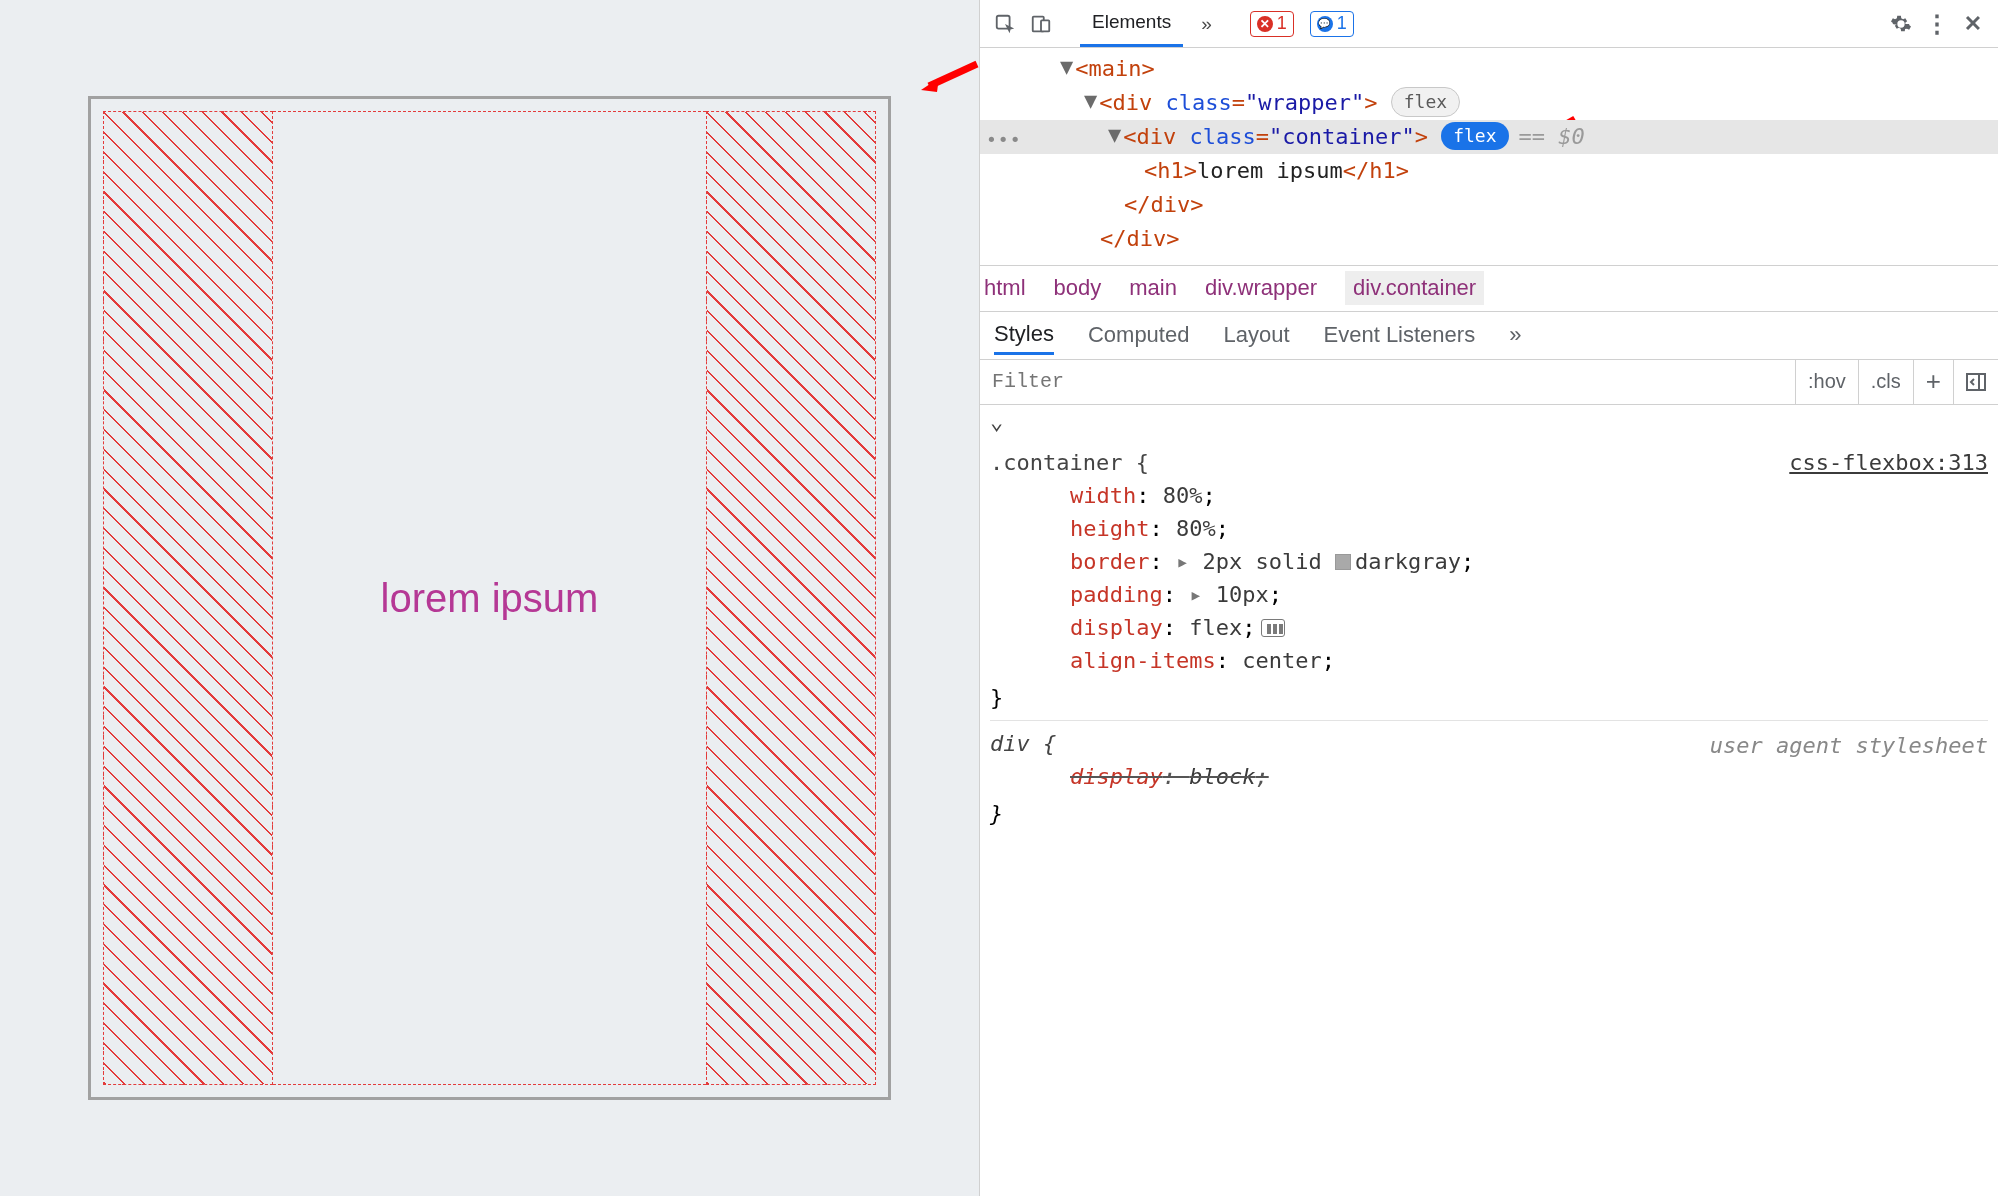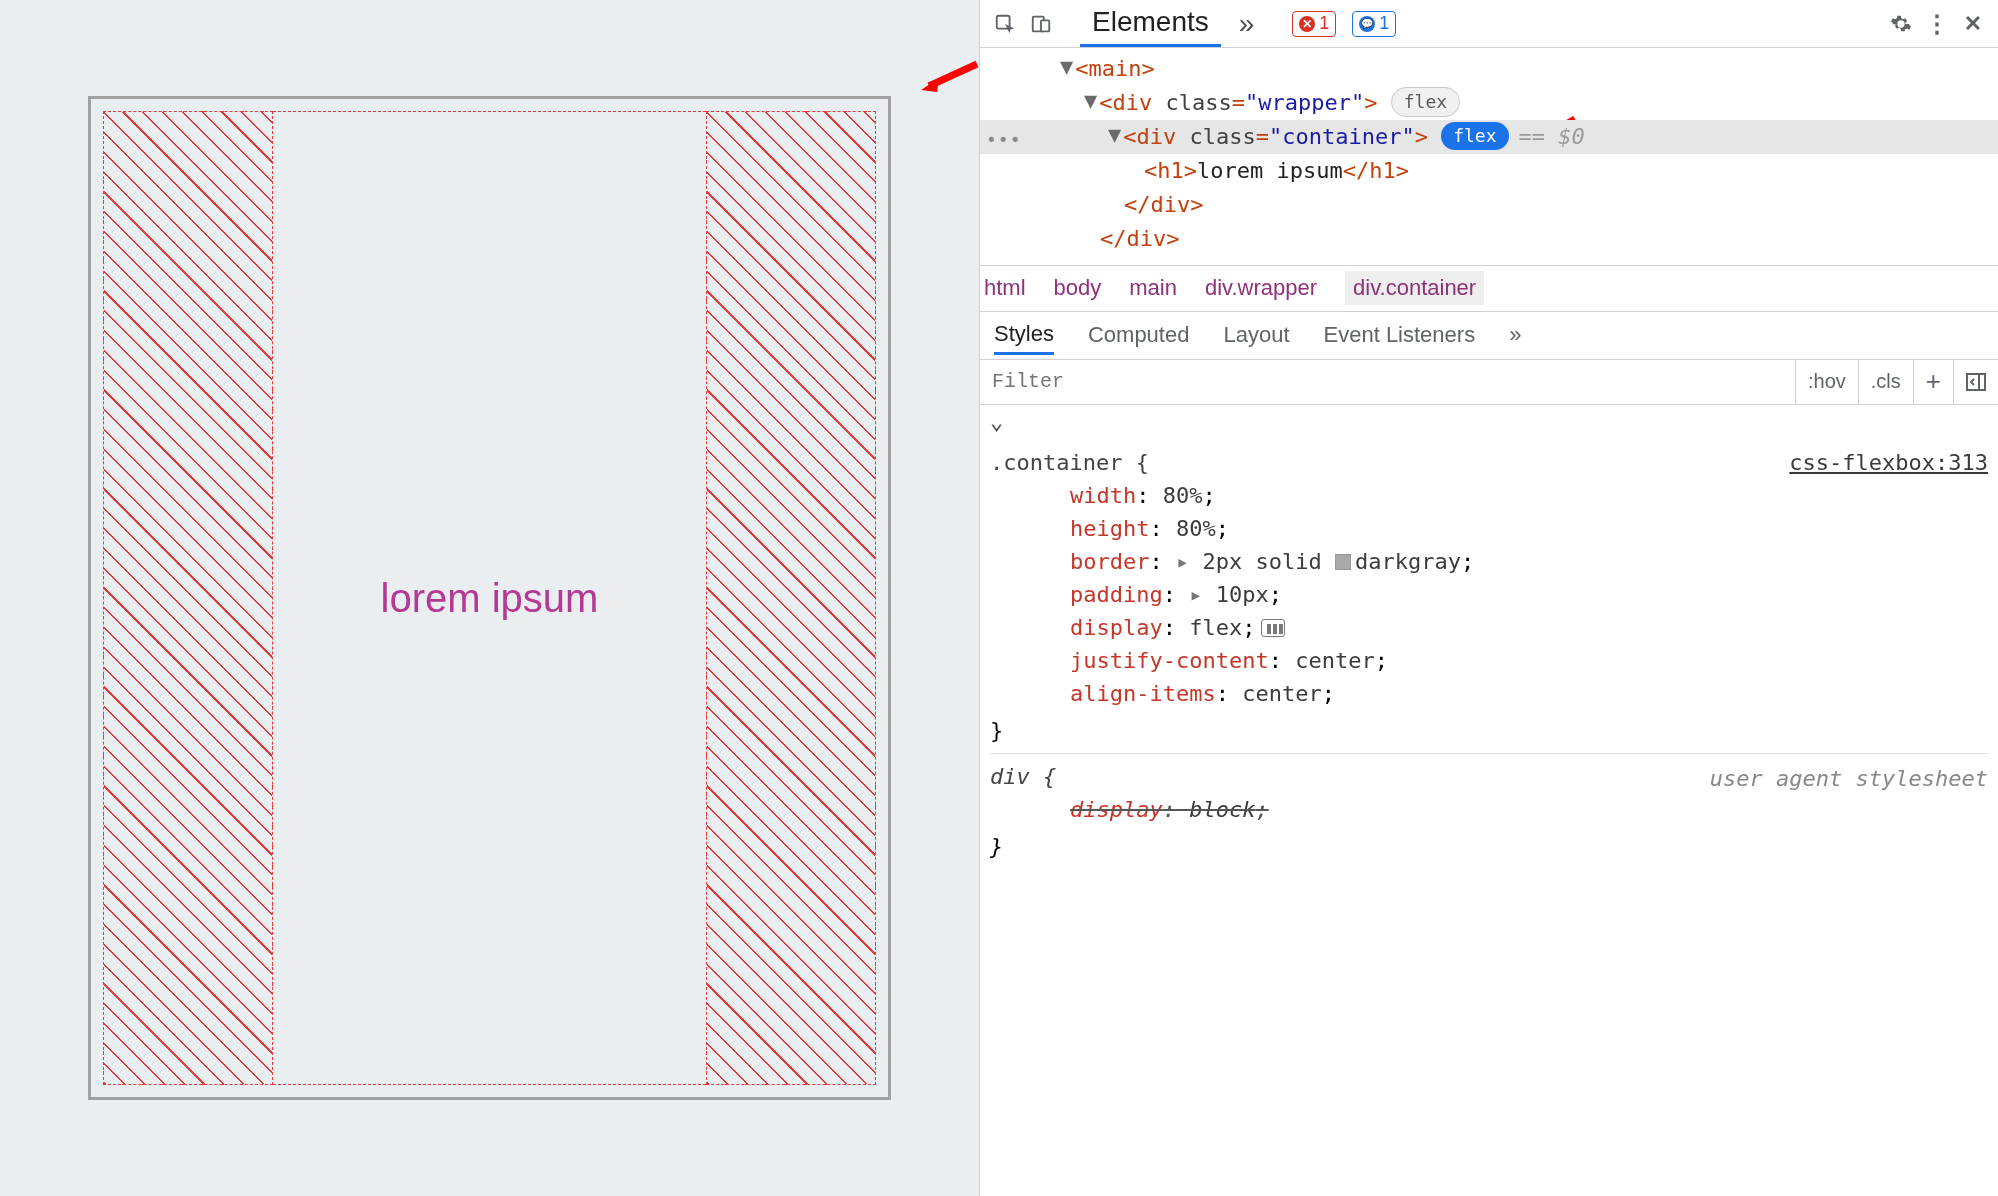--- a/index.html
+++ b/index.html
@@ -91,21 +91,21 @@
   width: 30px; height: 30px;
   display: flex; align-items: center; justify-content: center;
   color: #5f6368; cursor: pointer;
   font-size: 20px;
 }
 .dt-tab {
   padding: 12px 12px;
   height: 100%;
   display: flex;
   align-items: center;
-  font-size: 28px;
+  font-size: 19px;
   color: #4b4b4b;
 }
 .dt-tab.active {
   color: #202124;
   border-bottom: 3px solid #1a73e8;
 }
 .dt-badge {
   display: flex; align-items: center;
   border: 1.5px solid;
   border-radius: 4px;
@@ -132,21 +132,21 @@
   font-family: "SF Mono","Menlo","Consolas",monospace;
 }
 .dom-line { white-space: pre; padding: 0 10px 0 80px; position: relative; }
 .dom-line.sel { background: #e6e6e6; }
 .dom-line .ellips {
   position: absolute; left: 6px; top: 6px;
   color: #8a8a8a; font-size: 18px; letter-spacing: 1px;
 }
 .tri { color: #6b6b6b; display: inline-block; transform: translateY(-2px); margin-right: 2px; }
 .tok-tag { color: #c2410c; }
-.tok-attr { color: #404040; }
+.tok-attr { color: #1d4ed8; }
 .tok-val { color: #1a1aa6; }
 .tok-txt { color: #222; }
 .badge-grey {
   display: inline-block;
   background: #f1f1f1;
   border: 1px solid #c8c8c8;
   border-radius: 999px;
   padding: 0 12px;
   font-size: 18px;
   color: #5a5a5a;
@@ -368,21 +368,20 @@
     <div style="color:#444">⌄</div>
 
     <div class="rule">
       <span class="srcref">css-flexbox:313</span>
       <div class="sel">.container {</div>
       <div class="decl"><span class="prop">width</span>: <span class="val">80%</span>;</div>
       <div class="decl"><span class="prop">height</span>: <span class="val">80%</span>;</div>
       <div class="decl"><span class="prop">border</span>: <span class="expand">▸ </span><span class="val">2px solid</span> <span class="swatch"></span><span class="val">darkgray</span>;</div>
       <div class="decl"><span class="prop">padding</span>: <span class="expand">▸ </span><span class="val">10px</span>;</div>
       <div class="decl"><span class="prop">display</span>: <span class="val">flex</span>;<span class="flex-icon"></span></div>
-      <div class="decl"><span class="prop">justify-content</span>: <span class="val">center</span>;</div>
       <div class="decl"><span class="prop">align-items</span>: <span class="val">center</span>;</div>
       <div class="brace-line">}</div>
     </div>
 
     <div class="rule ua rule-sep">
       <span class="srcref uas">user agent stylesheet</span>
       <div class="sel">div {</div>
       <div class="decl"><span class="strike"><span class="prop">display</span>: <span class="val">block</span>;</span></div>
       <div class="brace-line">}</div>
     </div>

